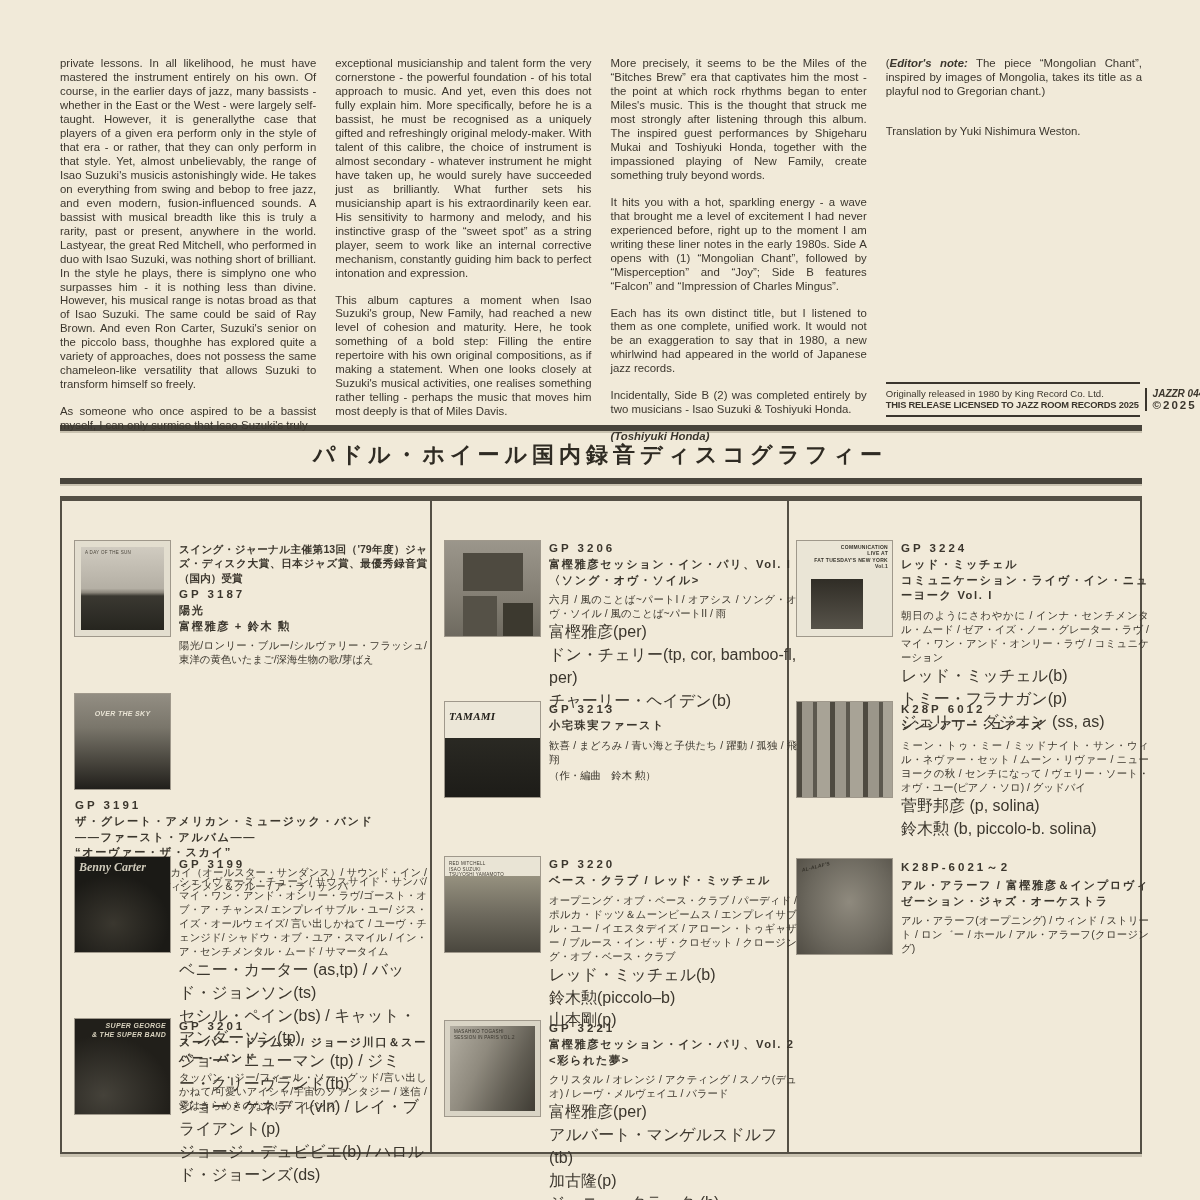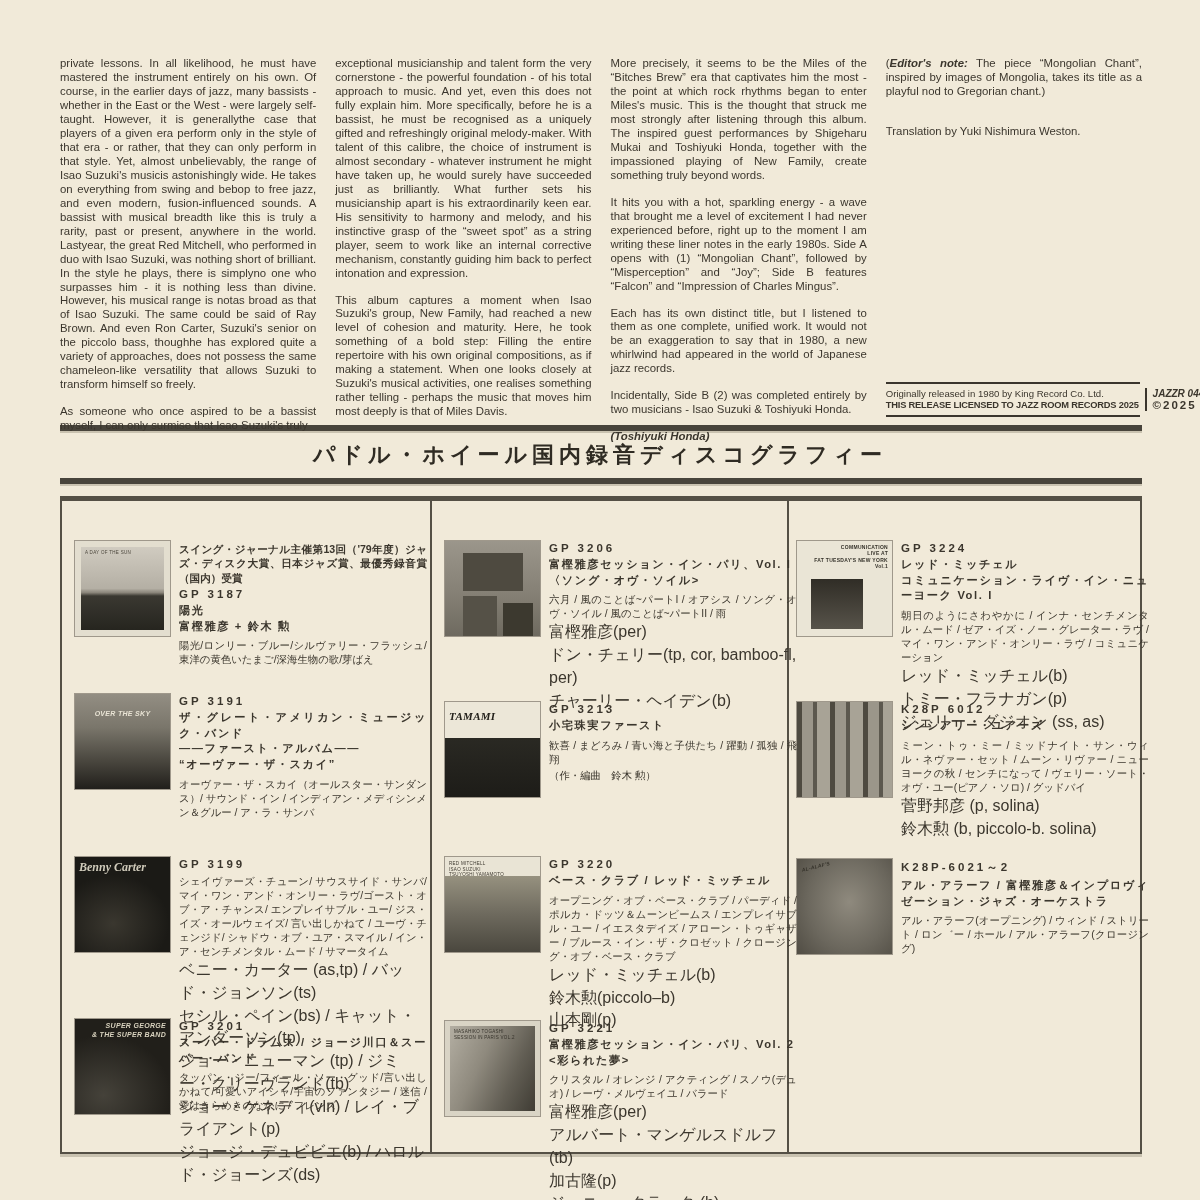--- a/index.html
+++ b/index.html
@@ -163,21 +163,21 @@
           <span class="ct">A DAY OF THE SUN</span>
         </div>
         <div class="etext">
           <div class="award">スイング・ジャーナル主催第13回（'79年度）ジャズ・ディスク大賞、日本ジャズ賞、最優秀録音賞（国内）受賞</div>
           <div class="catalog">GP 3187</div>
           <div class="jtitle">陽光</div>
           <div class="jtitle">富樫雅彦 + 鈴木 勲</div>
           <div class="tracks">陽光/ロンリー・ブルー/シルヴァリー・フラッシュ/東洋の黄色いたまご/深海生物の歌/芽ばえ</div>
         </div>
       </div>
-      <div class="entry" style="left: 13px; top: 193px;">
+      <div class="entry" style="left: 13px; top: 193px; flex-direction: column;">
         <div class="cover c-oversky">
           <div class="ph"></div>
           <span class="ct">OVER THE SKY</span>
         </div>
         <div class="etext">
           <div class="catalog">GP 3191</div>
           <div class="jtitle">ザ・グレート・アメリカン・ミュージック・バンド</div>
           <div class="jtitle">——ファースト・アルバム——</div>
           <div class="jtitle">“オーヴァー・ザ・スカイ”</div>
           <div class="tracks">オーヴァー・ザ・スカイ（オールスター・サンダンス）/ サウンド・イン / インディアン・メディシンメン＆グルー / ア・ラ・サンバ</div>

